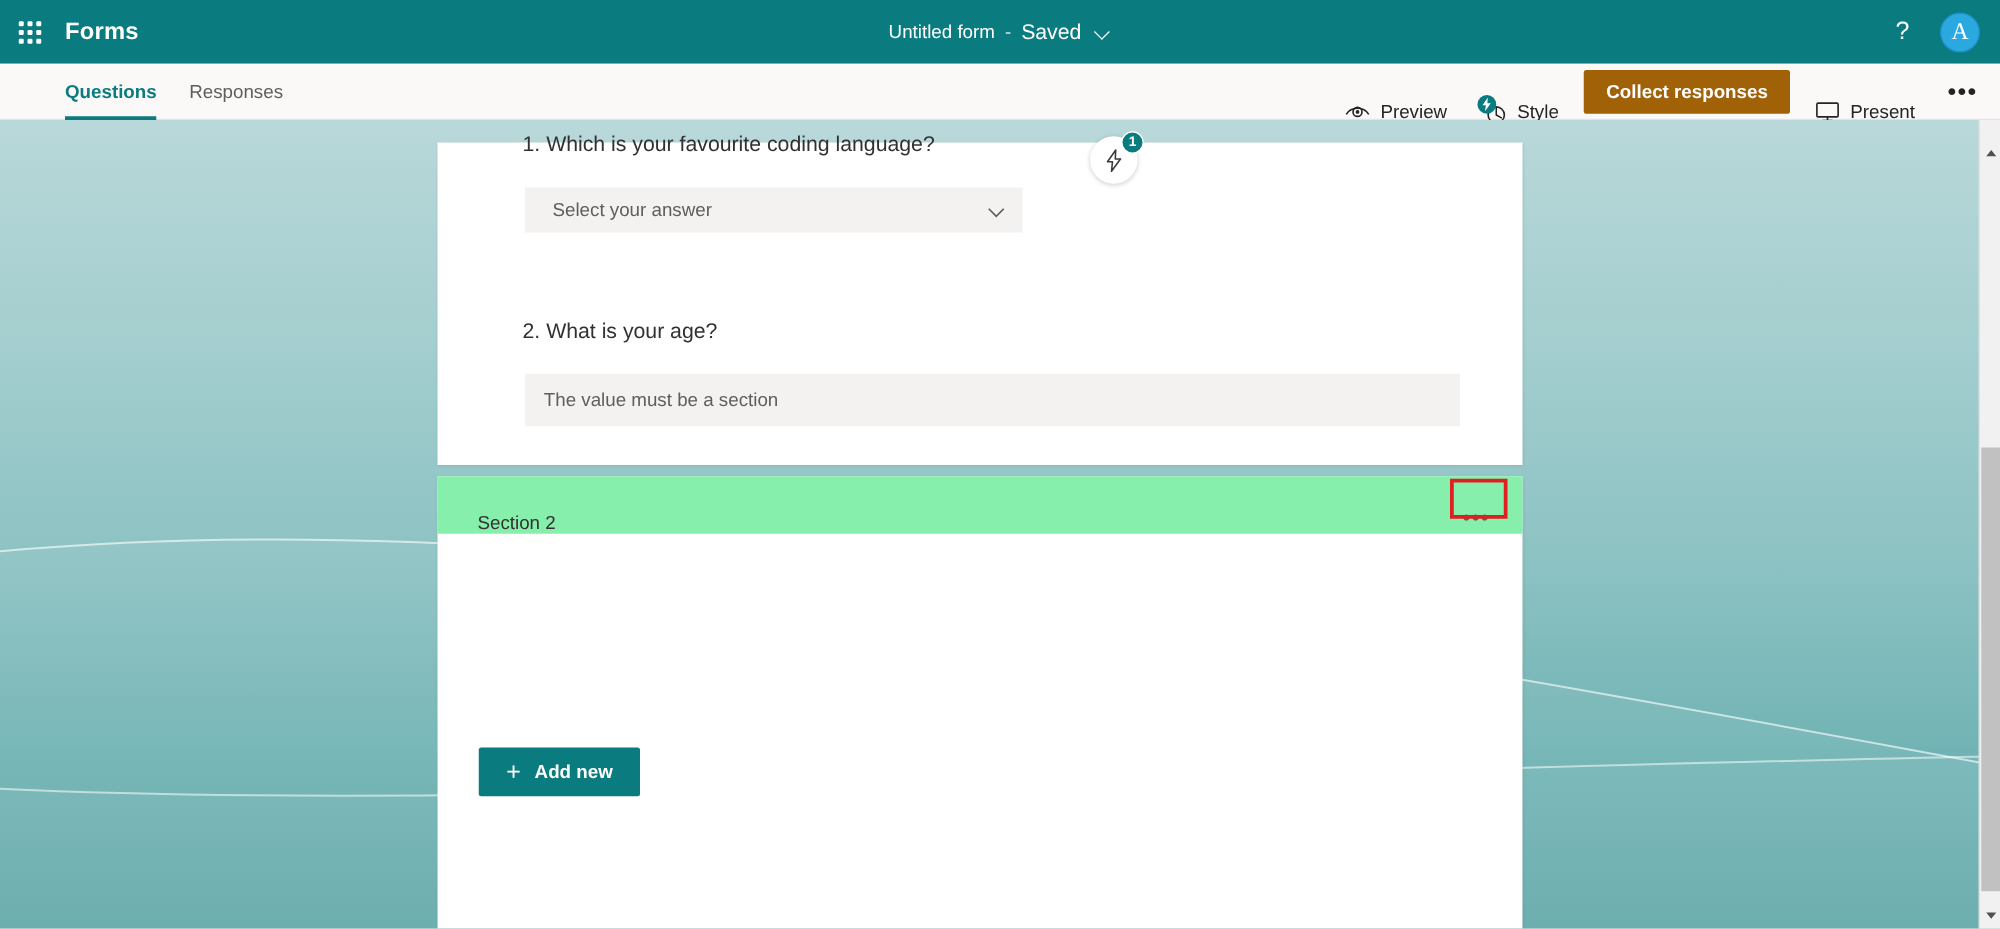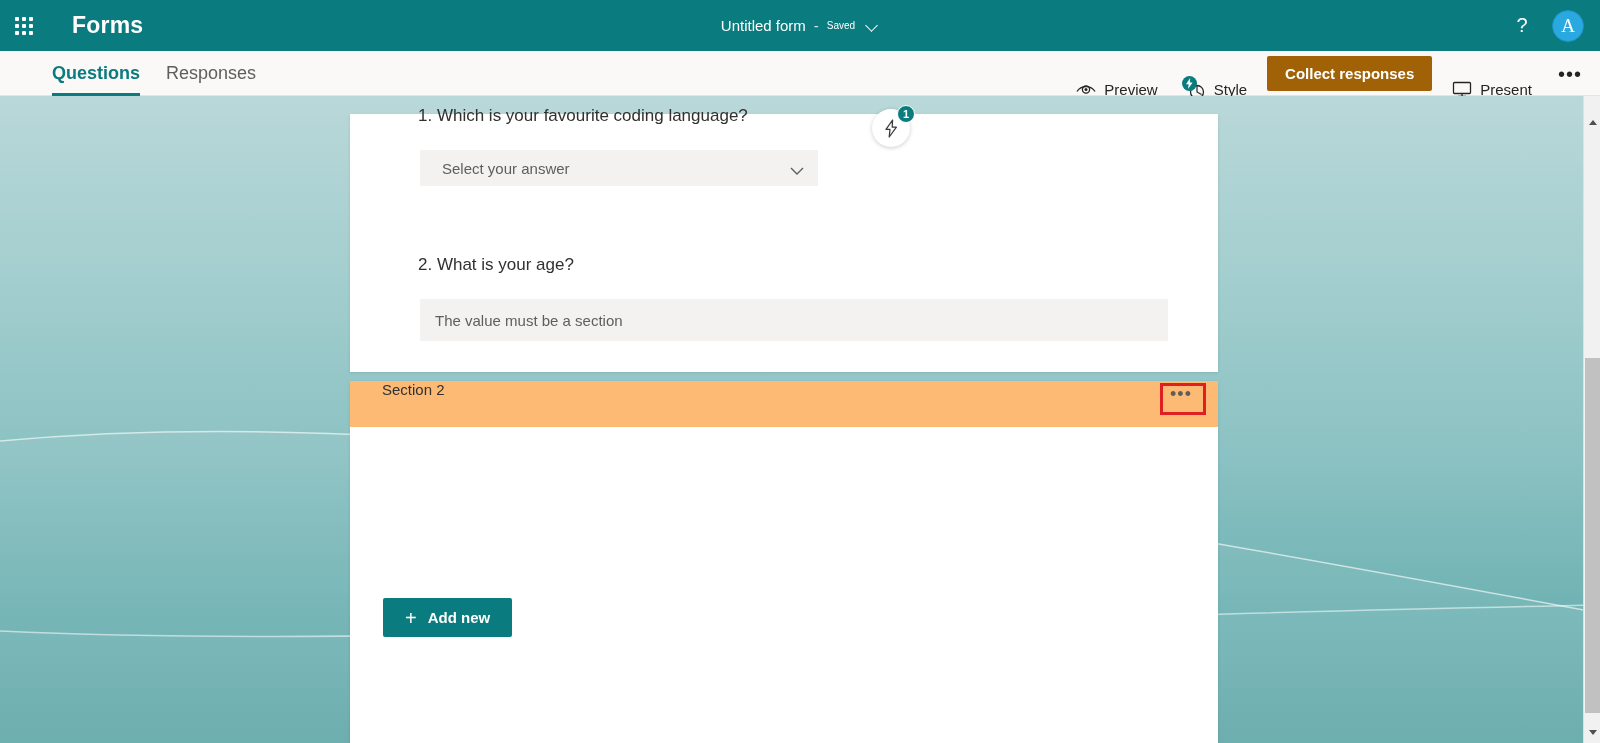--- a/index.html
+++ b/index.html
@@ -20,32 +20,32 @@
     width: 48px; height: 51px;
     display: flex; align-items: center; justify-content: center;
     cursor: pointer;
   }
   .waffle-grid {
     display: grid; grid-template-columns: repeat(3, 4px);
     grid-template-rows: repeat(3, 4px); gap: 3px;
   }
   .waffle-grid i { width: 4px; height: 4px; background: #ffffff; border-radius: 1px; display: block; }
   .app-title {
-    color: #ffffff; font-size: 23px; font-weight: bold;
-    margin-left: 24px; letter-spacing: .2px;
+    color: #ffffff; font-size: 19px; font-weight: bold;
+    margin-left: 4px; letter-spacing: .2px;
   }
   .form-title-wrap {
     position: absolute; left: 0; right: 0; top: 0; height: 51px;
     display: flex; align-items: center; justify-content: center;
     pointer-events: none;
   }
   .form-title-inner { display: flex; align-items: center; gap: 8px; pointer-events: auto; }
   .form-title { color: #ffffff; font-size: 15px; }
   .form-dash { color: #cfe6e6; font-size: 15px; }
-  .form-saved { color: #ffffff; font-size: 10px; }
+  .form-saved { color: #ffffff; font-size: 17px; }
   .chev-down {
     width: 14px; height: 14px; position: relative; cursor: pointer; margin-left: 2px;
   }
   .chev-down::before {
     content: ""; position: absolute; left: 2px; top: 2px;
     width: 8px; height: 8px;
     border-right: 1.6px solid #ffffff; border-bottom: 1.6px solid #ffffff;
     transform: rotate(45deg);
   }
   .topbar-right {
@@ -67,21 +67,21 @@
   
   .cmdbar {
     position: absolute; left: 0; top: 51px; width: 1600px; height: 45px;
     background: #faf9f8;
     border-bottom: 1px solid #e6e4e2;
     display: flex; align-items: center;
   }
   .tabs { display: flex; align-items: center; height: 45px; margin-left: 52px; gap: 26px; }
   .tab {
     height: 45px; display: flex; align-items: center; position: relative;
-    font-size: 18px; color: #605e5c; cursor: pointer;
+    font-size: 15px; color: #605e5c; cursor: pointer;
   }
   .tab.active { color: #0a7b7e; font-weight: bold; }
   .tab.active::after {
     content: ""; position: absolute; left: 0; right: 0; bottom: 0;
     height: 3px; background: #0a7b7e;
   }
   .cmdbar-right {
     position: absolute; right: 0; top: 0; height: 45px;
     display: flex; align-items: center; gap: 14px; padding-right: 12px;
   }
@@ -144,22 +144,22 @@
   }
 
   
   .card2 {
     position: absolute; left: 350px; top: 285px; width: 868px; height: 362px;
     background: #ffffff;
     box-shadow: 0 1px 3px rgba(0,0,0,.10);
   }
   .sec-head {
     position: absolute; left: 0; top: 0; width: 868px; height: 46px;
-    background: #fdba74;
-    display: flex; align-items: flex-start; justify-content: space-between;
+    background: #86efac;
+    display: flex; align-items: flex-end; justify-content: space-between;
     padding: 0 18px 0 32px;
   }
   .sec-head-label { font-size: 15px; color: #323130; }
   .sec-dots {
     width: 38px; height: 26px; display: flex; align-items: center; justify-content: center;
     font-size: 18px; color: #605e5c; letter-spacing: 1px; cursor: pointer;
     line-height: 10px;
   }
   .sec-dots-highlight {
     position: absolute; right: 12px; top: 2px; width: 46px; height: 32px;

